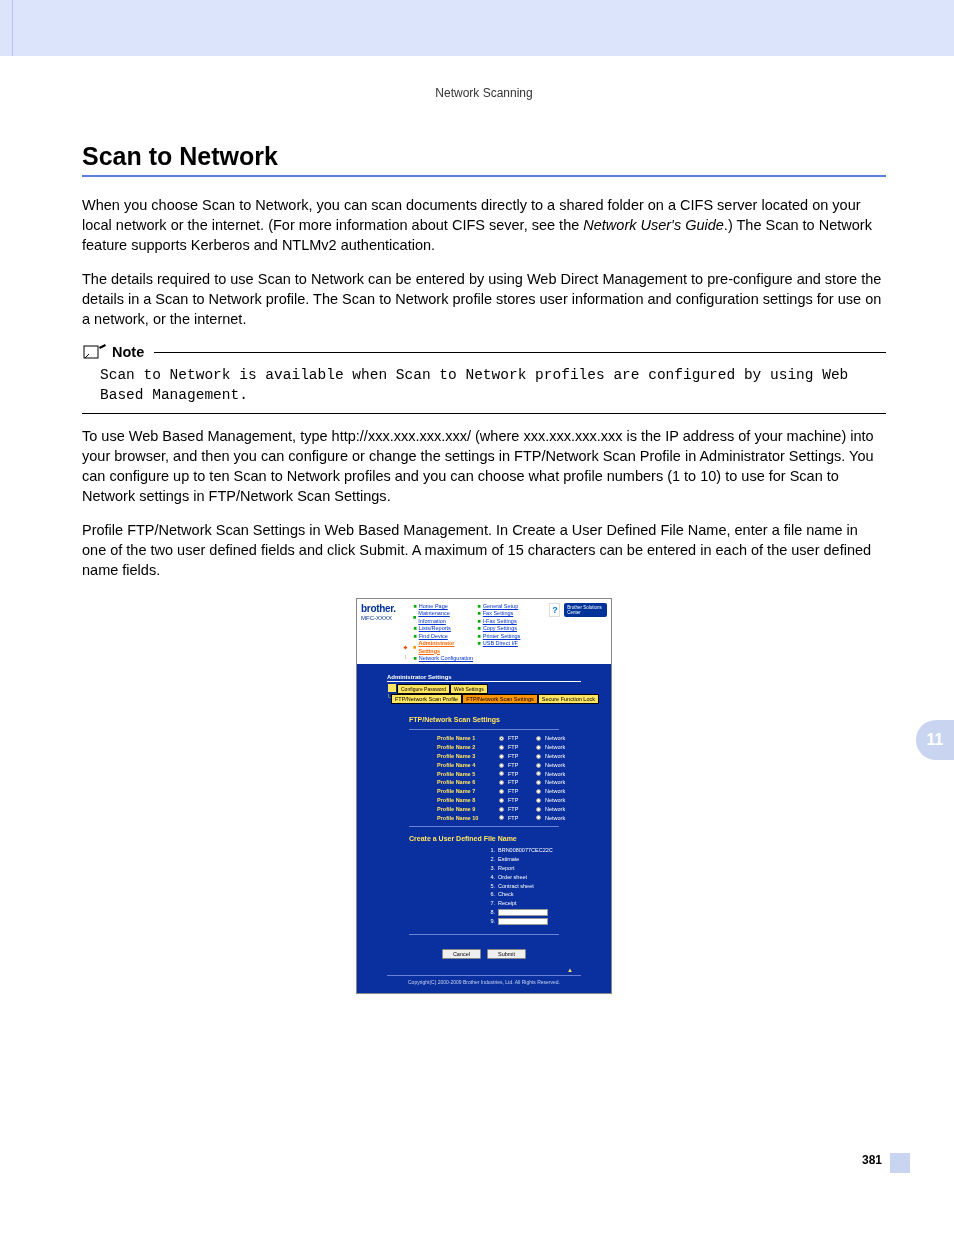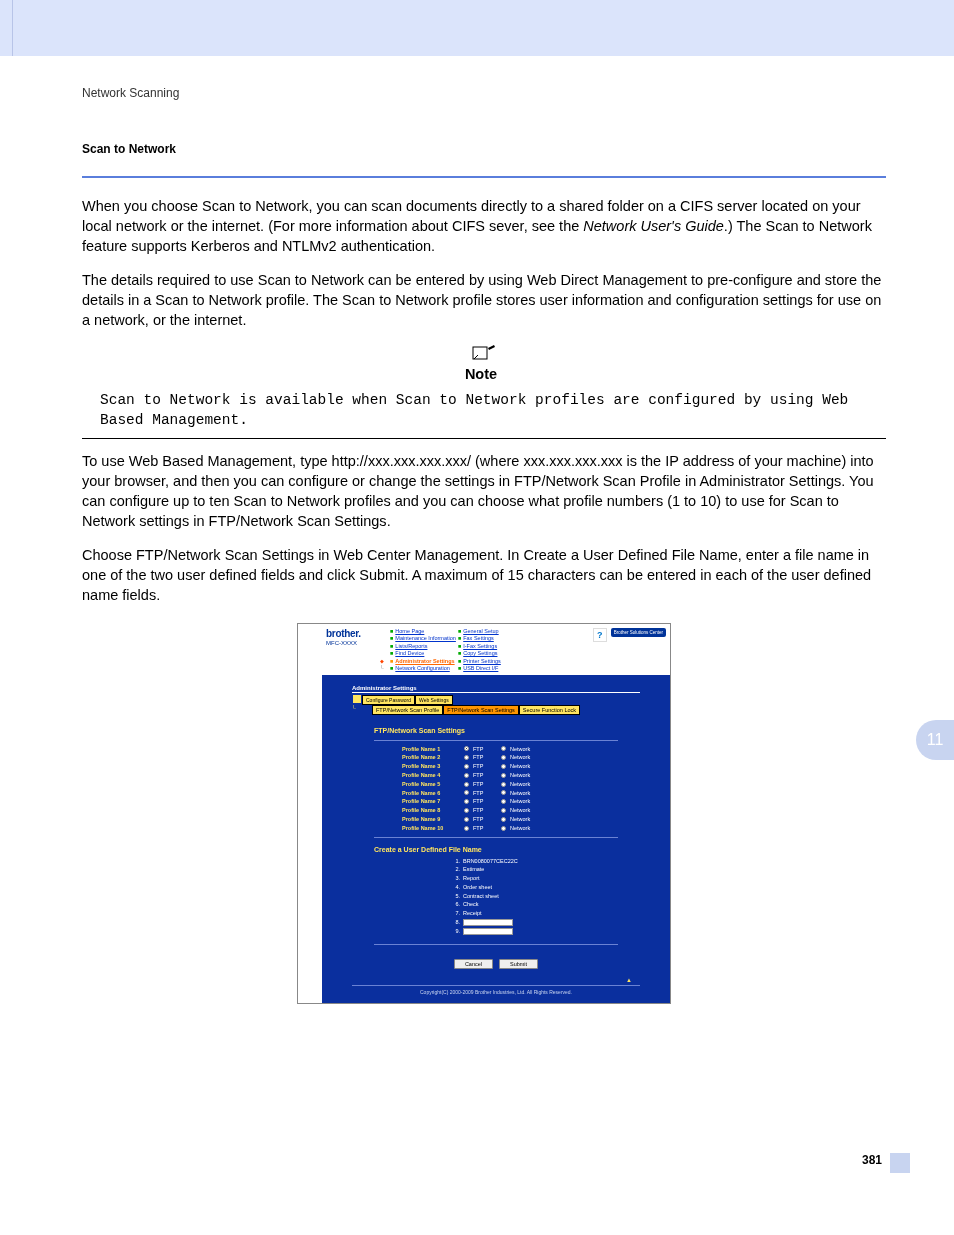--- a/index.html
+++ b/index.html
@@ -21,50 +21,49 @@
     left: 12px;
     top: 0;
     width: 1px;
     height: 56px;
     background: #b8c4e8;
   }
   .page {
     padding: 30px 68px 0 82px;
   }
   .header-label {
-    text-align: left;
+    text-align: center;
     font-size: 12px;
     color: #333;
     margin-bottom: 42px;
   }
   h1 {
-    font-size: 12px;
-    font-weight: bold;
-    margin-bottom: 20px;
+    font-size: 25px;
+    font-weight: bold;
+    margin-bottom: 4px;
   }
   .h1-rule {
     height: 2px;
     background: #5a7edc;
     margin-bottom: 18px;
   }
   .para {
     font-size: 14.5px;
     line-height: 1.38;
     margin-bottom: 14px;
   }
   .italic { font-style: italic; text-align: center; }
   .bold { font-weight: normal; }
   .note-block {
     margin: 14px 0 12px 0;
   }
   .note-head {
     display: flex;
     align-items: center;
     gap: 4px;
-    flex-direction: column;
   }
   .note-icon {
     width: 26px;
     height: 18px;
     display: inline-flex;
     align-items: center;
     justify-content: center;
   }
   .note-title {
     font-weight: bold;
@@ -89,21 +88,21 @@
   .chapter-tab {
     position: absolute;
     right: 0;
     top: 720px;
     width: 38px;
     height: 40px;
     background: #c8d4f0;
     border-top-left-radius: 20px;
     border-bottom-left-radius: 20px;
     color: #fff;
-    font-weight: normal;
+    font-weight: bold;
     font-size: 16px;
     display: flex;
     align-items: center;
     justify-content: center;
   }
   .page-number {
     position: absolute;
     right: 72px;
     bottom: 68px;
     font-size: 12px;
@@ -112,26 +111,25 @@
   .page-number-accent {
     position: absolute;
     right: 44px;
     bottom: 62px;
     width: 20px;
     height: 20px;
     background: #c8d4f0;
   }
   
   .screenshot {
-    width: 374px;
+    width: 256px;
     margin: 18px auto 0 auto;
     font-size: 5.5px;
     font-family: Verdana, Arial, sans-serif;
     border: 1px solid #888;
-    padding-left: 24px;
   }
   .ss-top {
     display: flex;
     background: #fff;
     padding: 4px 4px 2px 4px;
     align-items: flex-start;
   }
   .ss-brand {
     width: 54px;
   }
@@ -334,21 +332,21 @@
     <div class="note-body">Scan to Network is available when Scan to Network profiles are configured by using Web Based Management.</div>
     <div class="note-end-rule"></div>
   </div>
 
   <p class="para">
     <span>To use Web Based Management, type </span><span class="bold">http://xxx.xxx.xxx.xxx/</span><span> (where xxx.xxx.xxx.xxx is the IP address of your machine) into your browser, and then you can configure or change the settings in </span><span class="bold">FTP/Network Scan Profile</span><span> in </span><span class="bold">Administrator Settings</span><span>. You can configure up to ten Scan to Network profiles and you can choose what profile numbers (1 to 10) to use for Scan to Network settings in </span><span class="bold">FTP/Network Scan Settings</span><span>.</span>
   </p>
 
 
   <p class="para">
-    <span>Choose </span><span class="bold">FTP/Network Scan Settings</span><span> in Web Center Management. In </span><span class="bold">Create a User Defined File Name</span><span>, enter a file name in one of the two user defined fields and click </span><span class="bold">Submit</span><span>. A maximum of 15 characters can be entered in each of the user defined name fields.</span>
+    <span>Profile </span><span class="bold">FTP/Network Scan Settings</span><span> in Web Based Management. In </span><span class="bold">Create a User Defined File Name</span><span>, enter a file name in one of the two user defined fields and click </span><span class="bold">Submit</span><span>. A maximum of 15 characters can be entered in each of the user defined name fields.</span>
   </p>
 
   <div class="screenshot">
     <div class="ss-top">
       <div class="ss-brand">
         <div class="logo">brother.</div>
         <div class="model">MFC-XXXX</div>
       </div>
       <div class="ss-links">
         <div class="ss-col" id="nav-col1">

